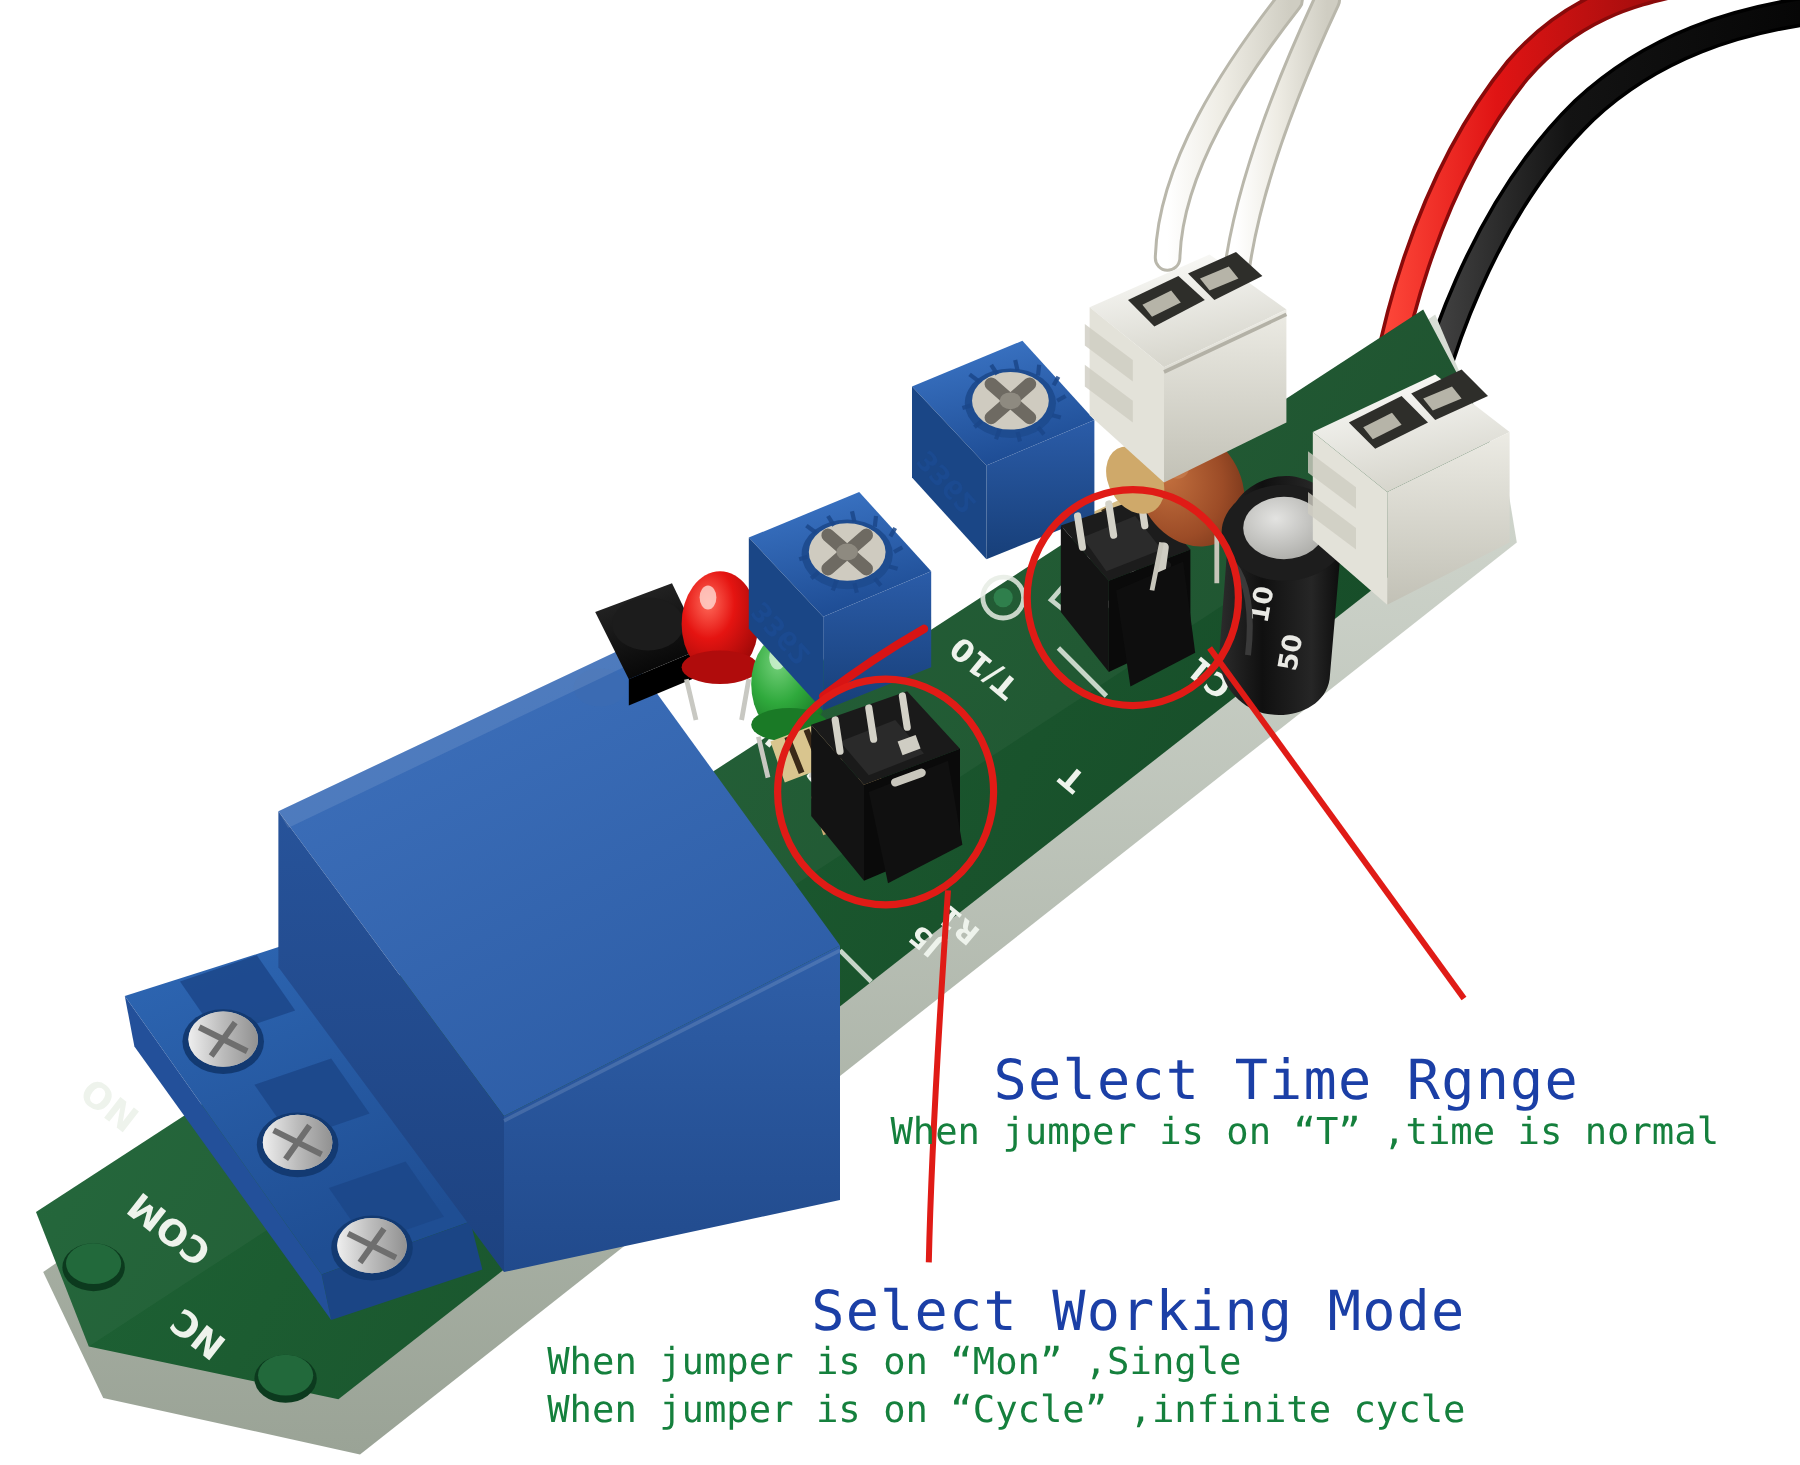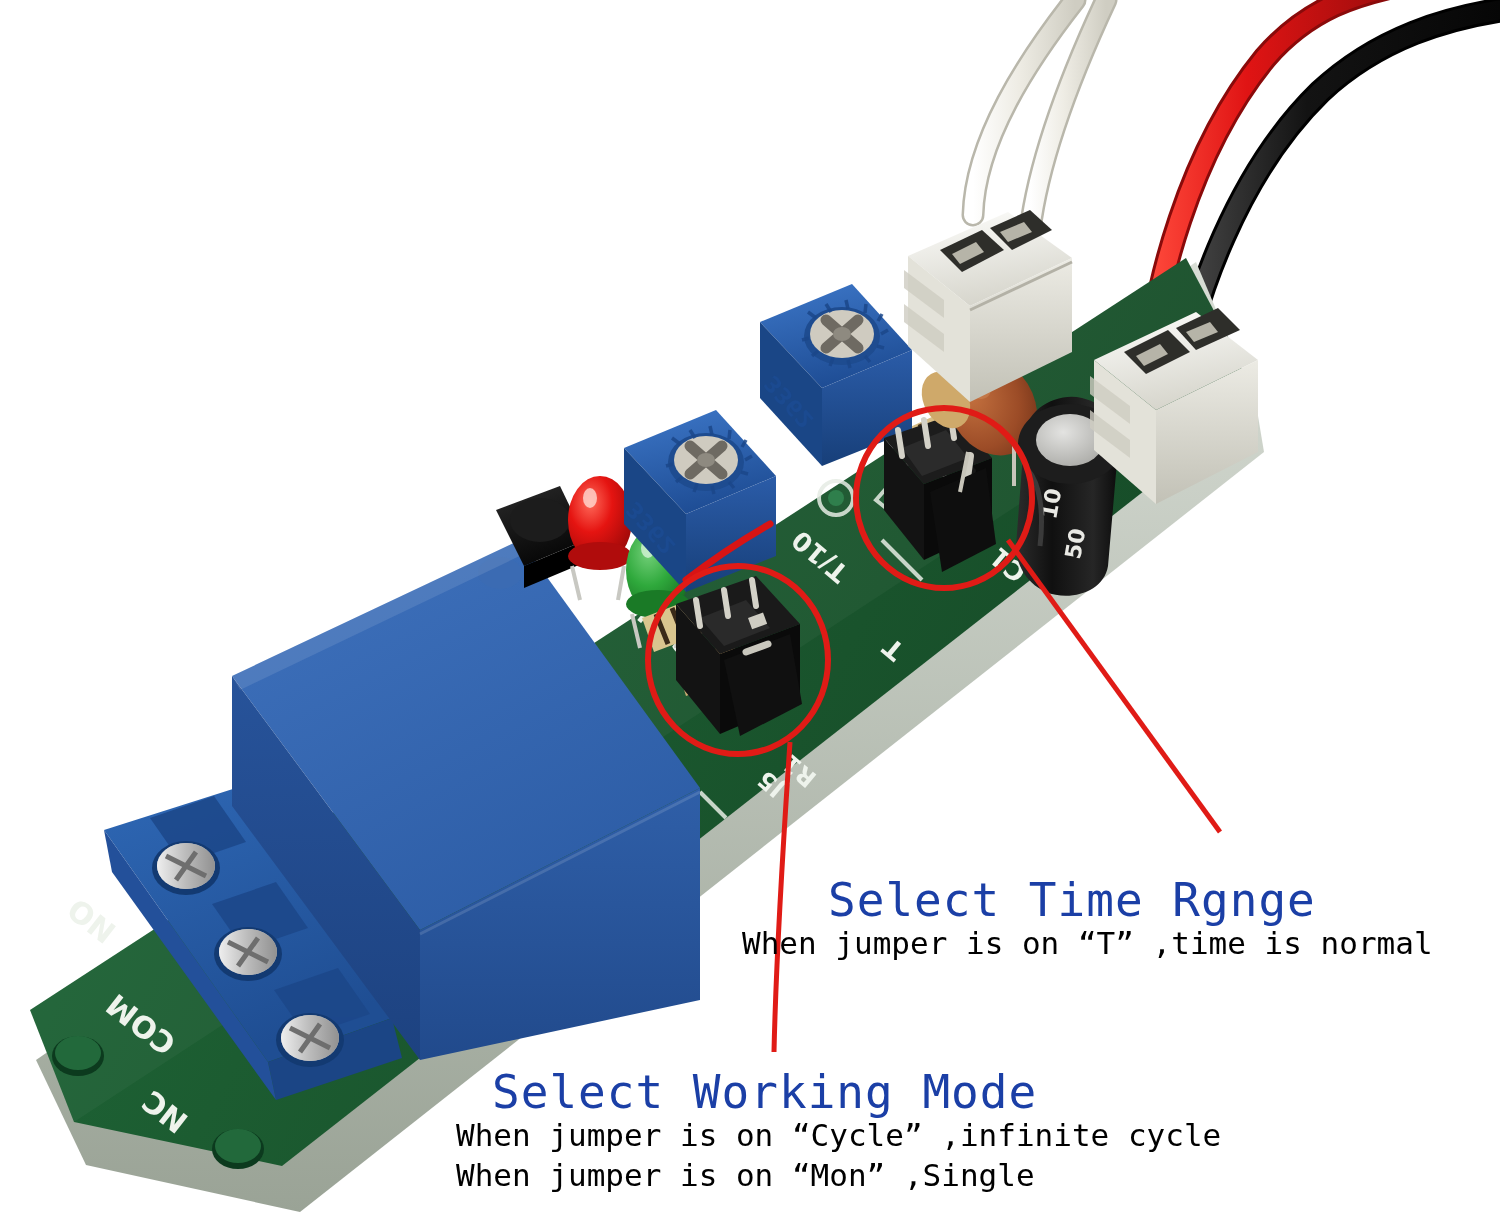--- a/index.html
+++ b/index.html
@@ -10,26 +10,26 @@
   #stage{position:absolute;left:0;top:0;width:1500px;height:1221px;background:#fff;}
   svg#scene{position:absolute;left:0;top:0;width:1500px;height:1221px;}
 
   
   .ann{position:absolute;color:#1b3fa6;white-space:nowrap;}
   .ann .head{
     font-size:46px;font-weight:400;letter-spacing:1px;line-height:1.05;
     color:#1b3fa6;
   }
   .ann .line{
-    font-size:31px;line-height:1.28;color:#000000;letter-spacing:0px;
+    font-size:31px;line-height:1.28;color:#15803d;letter-spacing:0px;
   }
   #ann-time{left:742px;top:836px;margin-top:40px;}
   #ann-time .head{padding-left:86px;}
   #ann-mode{left:456px;top:1068px;}
-  #ann-mode .head{padding-left:36px;}
+  #ann-mode .head{padding-left:36px;text-align:right;}
 </style>
 </head>
 <body>
 
 <div id="stage">
 
 <svg id="scene" viewBox="0 0 1500 1221">
   <defs>
     <linearGradient id="pcbG" x1="0" y1="0" x2="1" y2="0.4">
       <stop offset="0" stop-color="#1f6b3a"></stop>
@@ -403,17 +403,17 @@
   </g>
 </svg>
 
 <div class="ann" id="ann-time">
   <div class="head">Select Time Rgnge</div>
   <div class="line">When jumper is on “T” ,time is normal</div>
 </div>
 
 <div class="ann" id="ann-mode">
   <div class="head">Select Working Mode</div>
+  <div class="line">When jumper is on “Mon” ,Single</div>
   <div class="line">When jumper is on “Cycle” ,infinite cycle</div>
-  <div class="line">When jumper is on “Mon” ,Single</div>
 </div>
 
 </div>
 
 </body></html>

